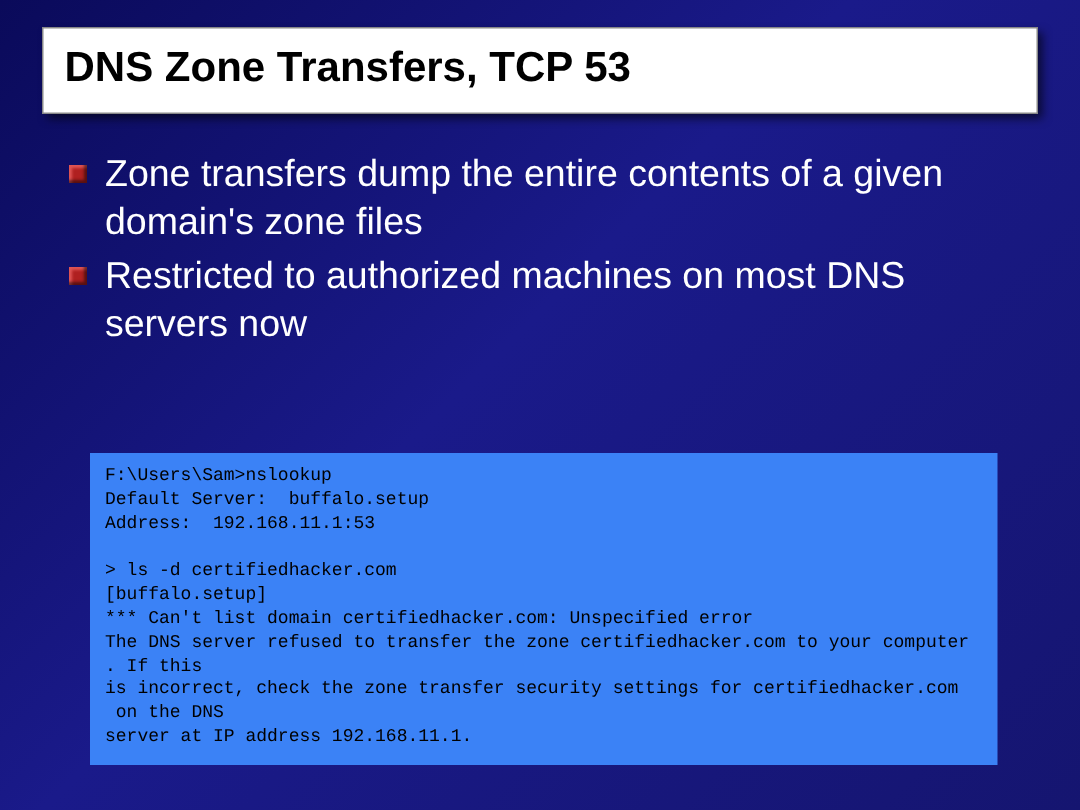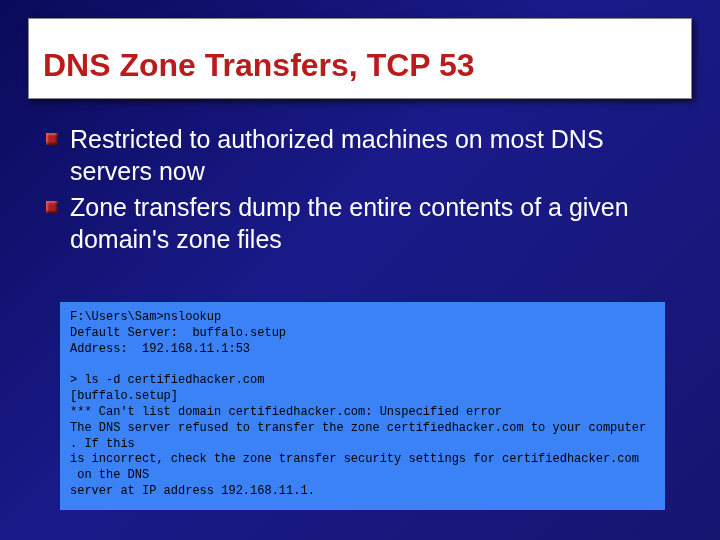--- a/index.html
+++ b/index.html
@@ -11,25 +11,25 @@
     position: relative;
     font-family: Arial, Helvetica, sans-serif;
   }
   .slide {
     width: 100%;
     height: 100%;
     position: relative;
   }
   .title-box {
     margin: 18px 28px 24px 28px;
-    padding: 28px 14px 14px 14px;
+    padding: 10px 14px 14px 14px;
     background: #ffffff;
-    color: #b91c1c;
+    color: #000000;
     font-weight: bold;
-    font-size: 32px;
+    font-size: 28px;
     border: 1px solid #888;
     box-shadow: 3px 3px 6px rgba(0,0,0,0.6);
   }
   .bullets {
     margin: 0 40px 0 46px;
     color: #ffffff;
     font-size: 25px;
     line-height: 1.28;
   }
   .bullet-item {
@@ -64,25 +64,25 @@
 </head>
 <body>
 
 <div class="slide">
 
   <div class="title-box">DNS Zone Transfers, TCP 53</div>
 
   <div class="bullets">
     <div class="bullet-item">
       <span class="bullet-marker"></span>
-      <span>Restricted to authorized machines on most DNS servers now</span>
+      <span>Zone transfers dump the entire contents of a given domain's zone files</span>
     </div>
     <div class="bullet-item">
       <span class="bullet-marker"></span>
-      <span>Zone transfers dump the entire contents of a given domain's zone files</span>
+      <span>Restricted to authorized machines on most DNS servers now</span>
     </div>
   </div>
 
   <div class="terminal"><span>F:\Users\Sam&gt;nslookup</span>
 <span>Default Server:  buffalo.setup</span>
 <span>Address:  192.168.11.1:53</span>
 <span></span>
 <span>&gt; ls -d certifiedhacker.com</span>
 <span>[buffalo.setup]</span>
 <span>*** Can't list domain certifiedhacker.com: Unspecified error</span>

